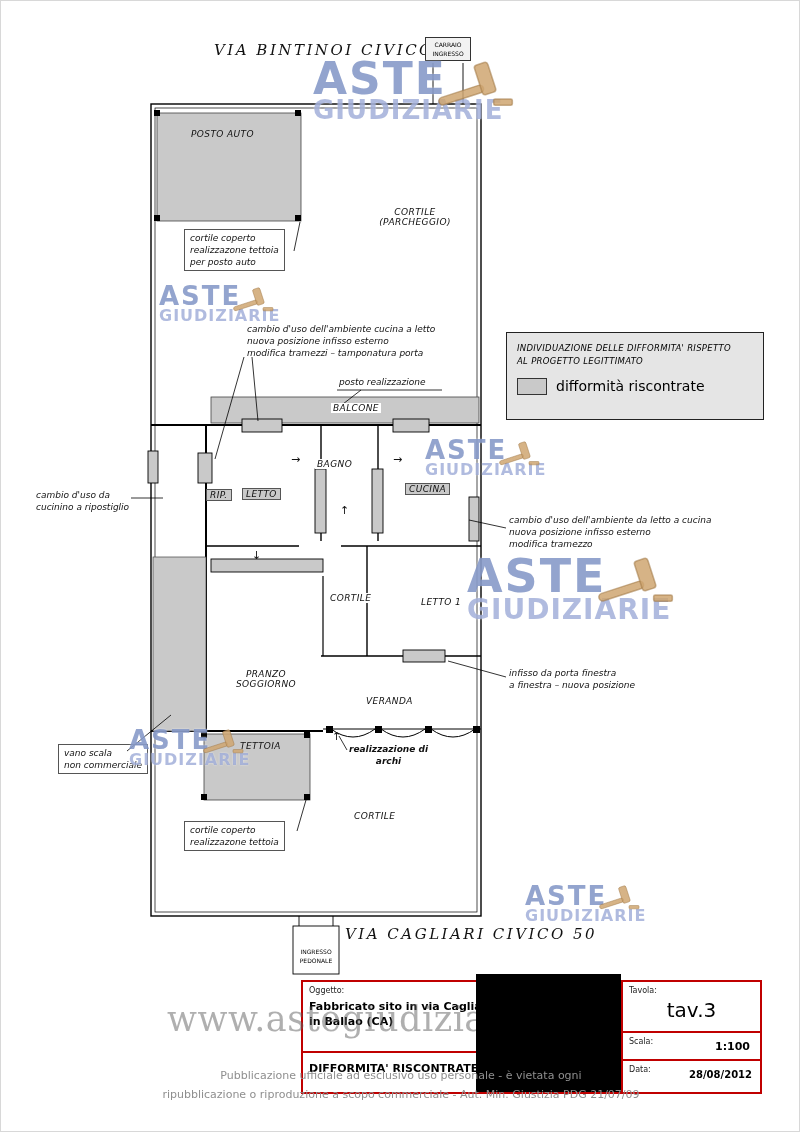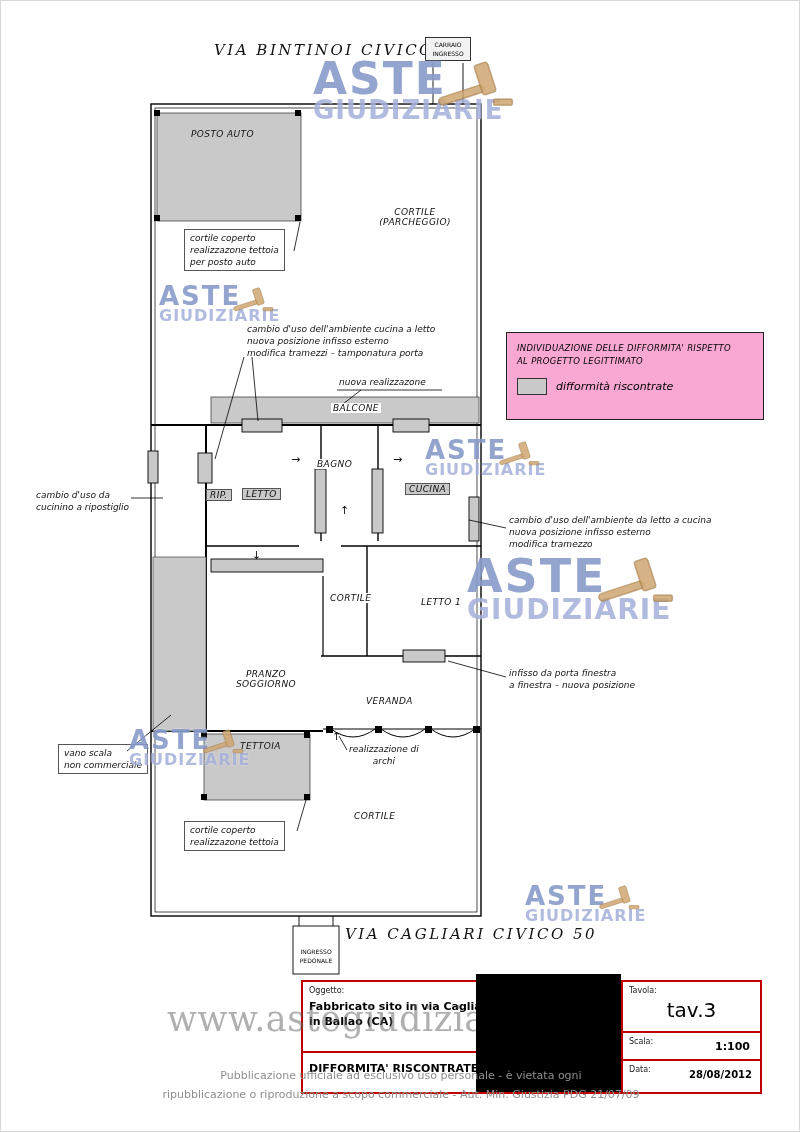--- a/index.html
+++ b/index.html
@@ -10,26 +10,26 @@
   .street{font-family:"DejaVu Serif",serif;font-style:italic;font-size:15px;letter-spacing:2.5px;color:#111;}
   .ann{font-style:italic;font-size:9px;line-height:1.35;color:#111;z-index:3;}
   .annbox{border:1px solid #555;padding:2px 5px;background:rgba(255,255,255,0.0);}
   .roomlbl{font-style:italic;font-size:9px;letter-spacing:0.4px;color:#111;z-index:3;}
   .wbg{background:#fff;padding:0 2px;}
   .gbg{background:#c9c9c9;border:1px solid #555;padding:0 3px;}
   .arrow{font-size:11px;color:#111;z-index:3;}
   .smallbox{border:1px solid #333;background:#f2f2f2;font-size:6px;line-height:1.5;
             text-align:center;padding:2px 1px;z-index:3;}
   
-  #legend{left:505px;top:331px;width:258px;height:88px;border:1px solid #222;background:#f9a8d4;
+  #legend{left:505px;top:331px;width:258px;height:88px;border:1px solid #222;background:#e5e5e5;
           z-index:3;box-sizing:border-box;padding:9px 10px;}
   #legend .lt{font-style:italic;font-size:8.5px;line-height:1.5;letter-spacing:0.3px;}
   #legend .row{display:flex;align-items:center;gap:9px;margin-top:10px;}
   #legend .swatch{width:28px;height:15px;background:#c9c9c9;border:1px solid #333;}
-  #legend .li{font-style:italic;font-size:11px;}
+  #legend .li{font-size:14px;}
   
   .wm{position:absolute;z-index:5;pointer-events:none;line-height:0.92;}
   .wm-a{display:block;font-weight:bold;letter-spacing:2px;color:rgba(116,138,192,0.78);
         text-shadow:0 0 2px rgba(255,255,255,0.6);}
   .wm-g{display:block;font-weight:bold;letter-spacing:1px;color:rgba(146,161,210,0.72);
         text-shadow:0 0 2px rgba(255,255,255,0.6);}
   .gavel{position:absolute;z-index:5;pointer-events:none;}
   #wm-url{left:166px;top:998px;font-family:"DejaVu Serif",serif;font-size:35px;
           color:rgba(95,95,95,0.5);letter-spacing:0.5px;z-index:5;}
   
@@ -178,39 +178,39 @@
     <div>realizzazone tettoia</div>
     <div>per posto auto</div>
   </div>
 
   <div class="abs ann" style="left:246px;top:322px;">
     <div>cambio d'uso dell'ambiente cucina a letto</div>
     <div>nuova posizione infisso esterno</div>
     <div>modifica tramezzi – tamponatura porta</div>
   </div>
 
-  <div class="abs ann" style="left:338px;top:375px;">nuova realizzazone</div>
+  <div class="abs ann" style="left:338px;top:375px;">posto realizzazione</div>
 
   <div class="abs ann" style="left:35px;top:488px;">
     <div>cambio d'uso da</div>
     <div>cucinino a ripostiglio</div>
   </div>
 
   <div class="abs ann" style="left:508px;top:513px;">
     <div>cambio d'uso dell'ambiente da letto a cucina</div>
     <div>nuova posizione infisso esterno</div>
     <div>modifica tramezzo</div>
   </div>
 
   <div class="abs ann" style="left:508px;top:666px;">
     <div>infisso da porta finestra</div>
     <div>a finestra – nuova posizione</div>
   </div>
 
-  <div class="abs ann" style="left:348px;top:742px;text-align:center;">
+  <div class="abs ann" style="left:348px;top:742px;text-align:center;font-weight:bold;">
     <div>realizzazione di</div>
     <div>archi</div>
   </div>
 
   <div class="abs ann annbox" style="left:57px;top:743px;">
     <div>vano scala</div>
     <div>non commerciale</div>
   </div>
 
   <div class="abs ann annbox" style="left:183px;top:820px;">

